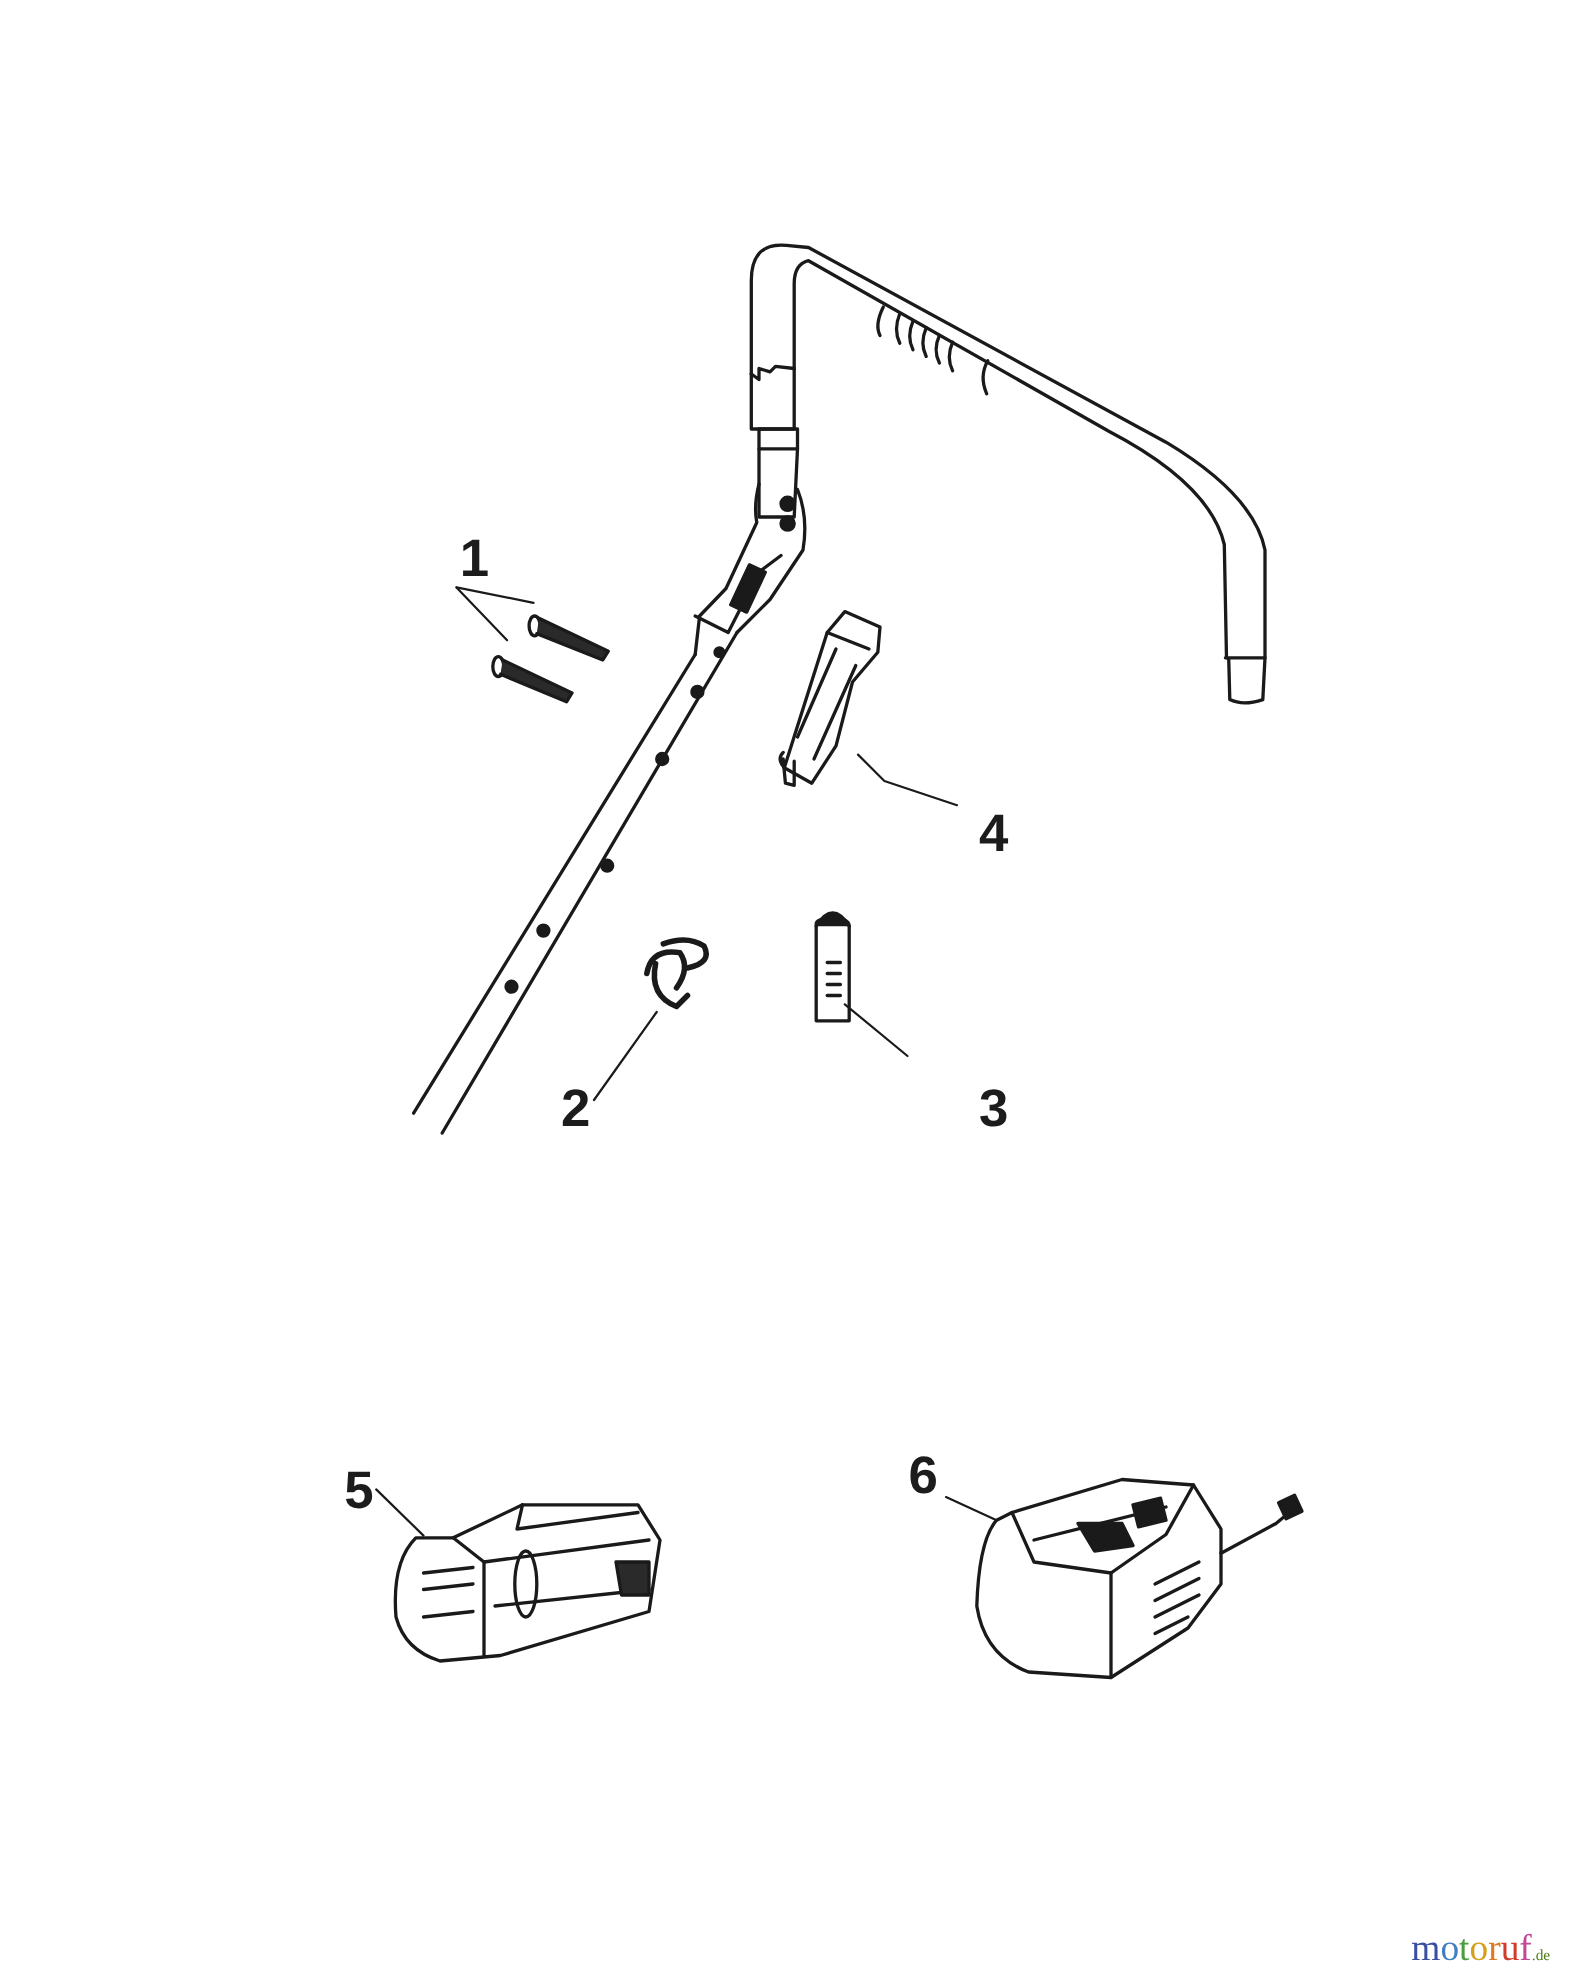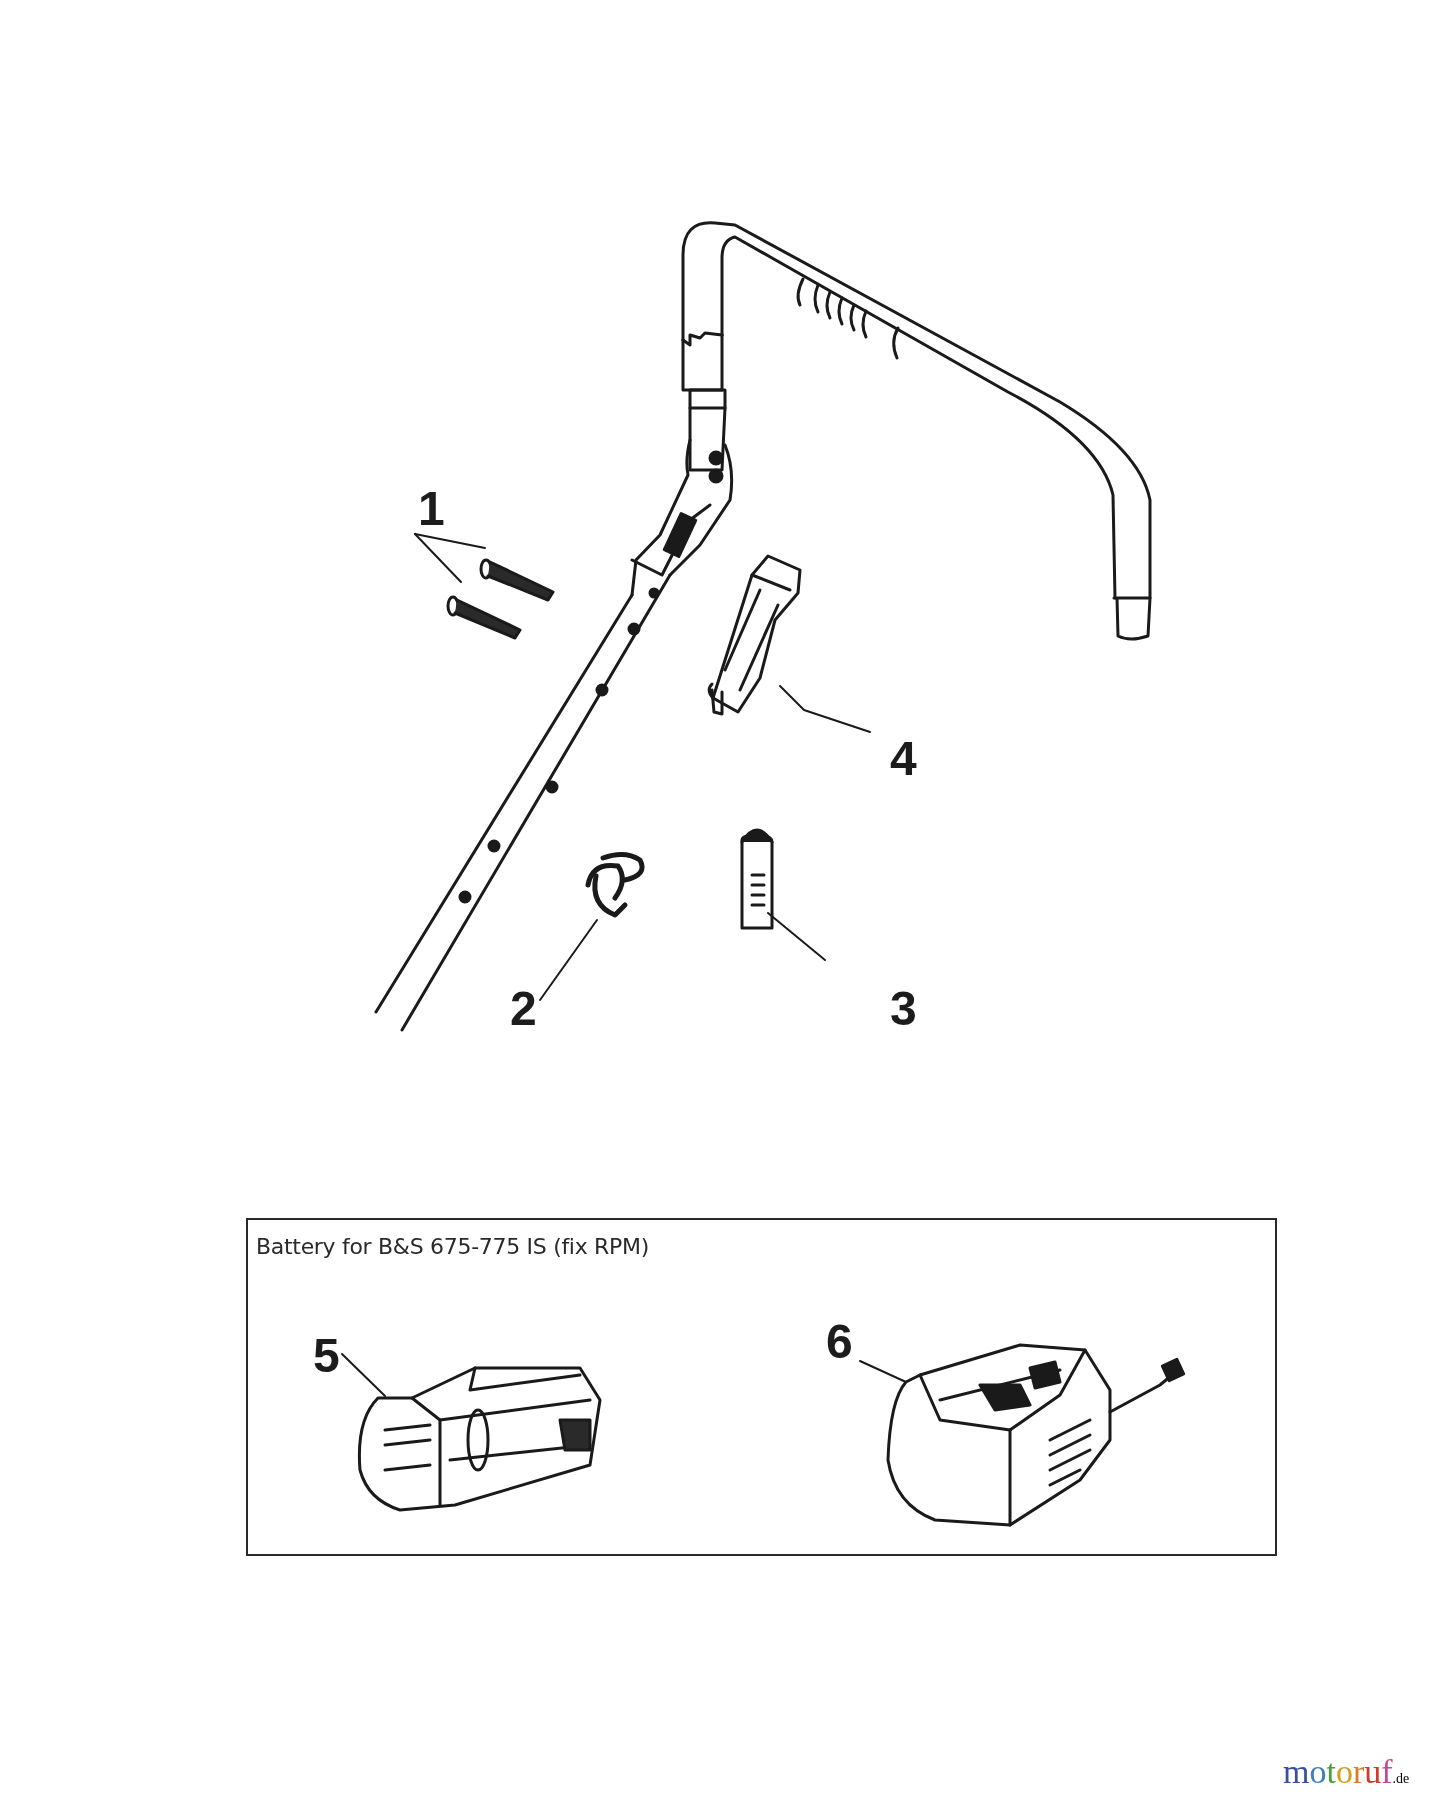--- a/index.html
+++ b/index.html
@@ -2,21 +2,21 @@
 <html><head>
   <meta charset="utf-8">
   <style>
     html, body { margin:0; padding:0; background:#ffffff; }
     body { width:1438px; height:1800px; position:relative; overflow:hidden; font-family:"Liberation Sans", sans-serif; }
     #diagram { position:absolute; left:0; top:0; width:1438px; height:1800px; }
     .callout { position:absolute; font-family:"Liberation Sans", sans-serif; font-weight:bold; font-size:48px; color:#1c1c1c; line-height:1; }
     .battery-box { position:absolute; left:246px; top:1218px; width:1031px; height:338px; border:2px solid #2a2a2a; box-sizing:border-box; }
     .battery-title { position:absolute; left:8px; top:14px; font-size:22px; color:#2a2a2a; font-family:"DejaVu Sans", sans-serif; letter-spacing:-0.3px; }
     .watermark { position:absolute; left:1283px; top:1755px; font-family:"Liberation Serif", serif; font-size:34px; line-height:1; }
-    .watermark .dom { font-size:14px; color:#000000;text-align:right; }
+    .watermark .dom { font-size:14px; color:#4d7c0f;text-align:right; }
   </style>
 </head>
 <body>
 
 <div id="diagram">
   <svg width="1438" height="1800" viewBox="0 0 1438 1800" xmlns="http://www.w3.org/2000/svg">
     <g fill="none" stroke="#1a1a1a" stroke-width="3" stroke-linecap="round" stroke-linejoin="round">
 
       <g>
         <path d="M 683 340 L 683 255 Q 683 220 715 223 L 735 225 L 1060 402 Q 1140 450 1150 500 L 1150 598"></path>
@@ -120,20 +120,17 @@
     </g>
   </svg>
 
   <div class="callout" style="left:418px; top:485px;">1</div>
   <div class="callout" style="left:510px; top:985px;">2</div>
   <div class="callout" style="left:890px; top:985px;">3</div>
   <div class="callout" style="left:890px; top:735px;">4</div>
   <div class="callout" style="left:313px; top:1332px;">5</div>
   <div class="callout" style="left:826px; top:1318px;">6</div>
 
-  <div class="battery-box">
-    <div class="battery-title">Battery for B&amp;S 675-775 IS (fix RPM)</div>
-  </div>
 
   <div class="watermark">
     <span style="color:#3b4fa0">m</span><span style="color:#3f7fc0">o</span><span style="color:#4a9e3c">t</span><span style="color:#d4a017">o</span><span style="color:#e07a1f">r</span><span style="color:#d23a2a">u</span><span style="color:#c04a9a">f</span><span class="dom">.de</span>
   </div>
 </div>
 
 </body></html>

